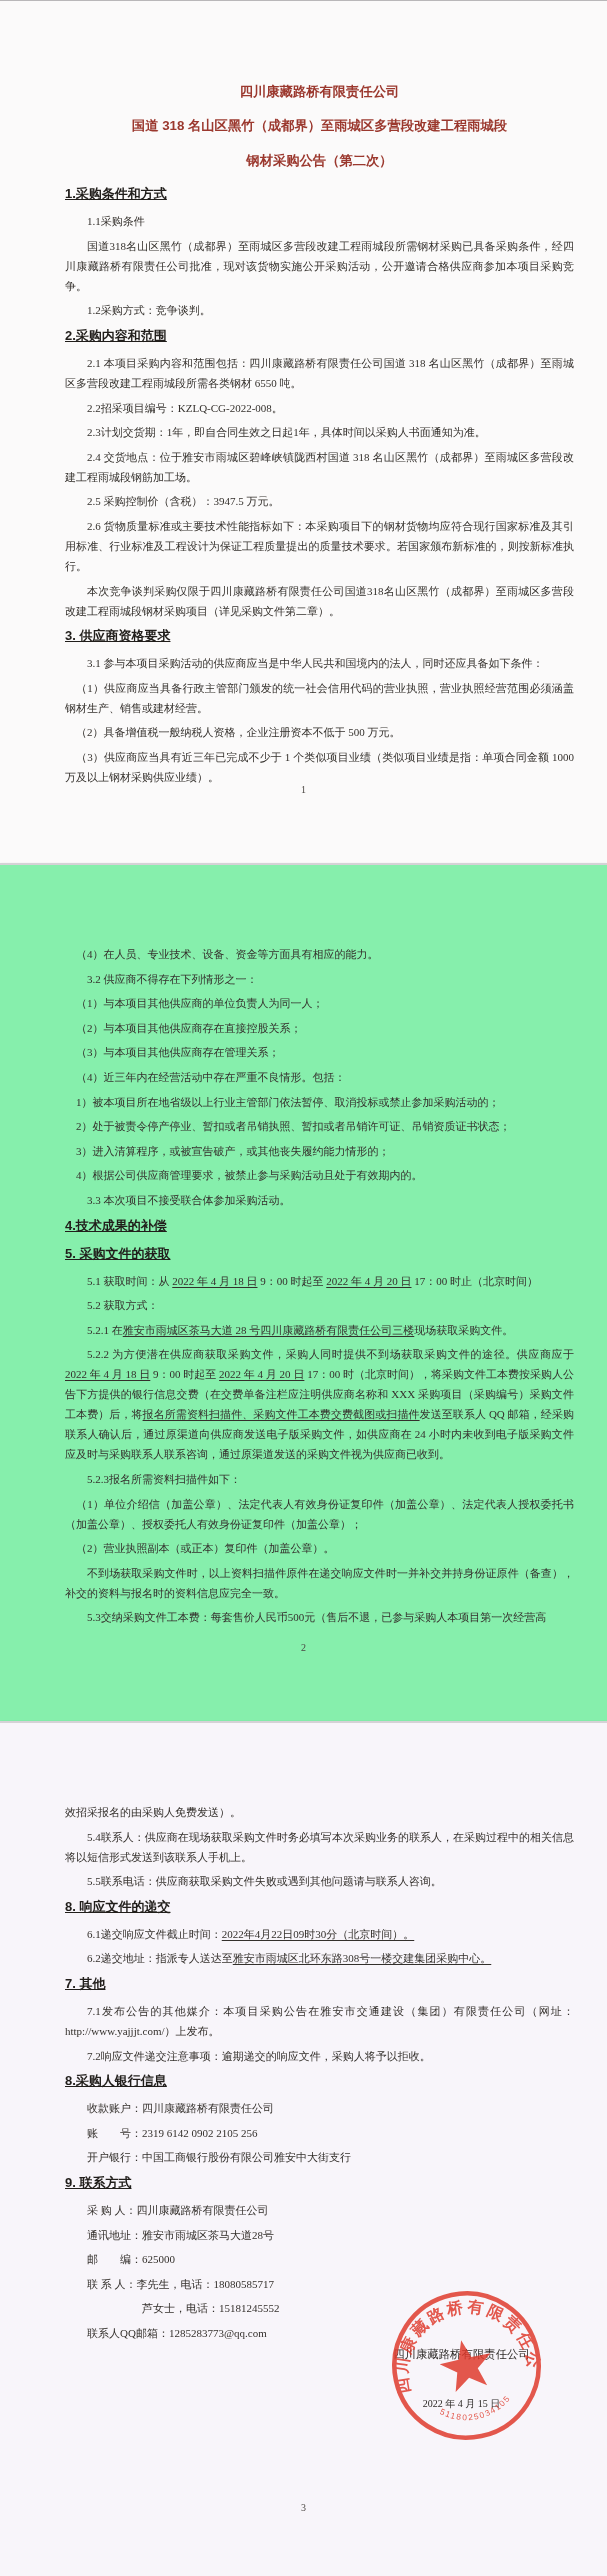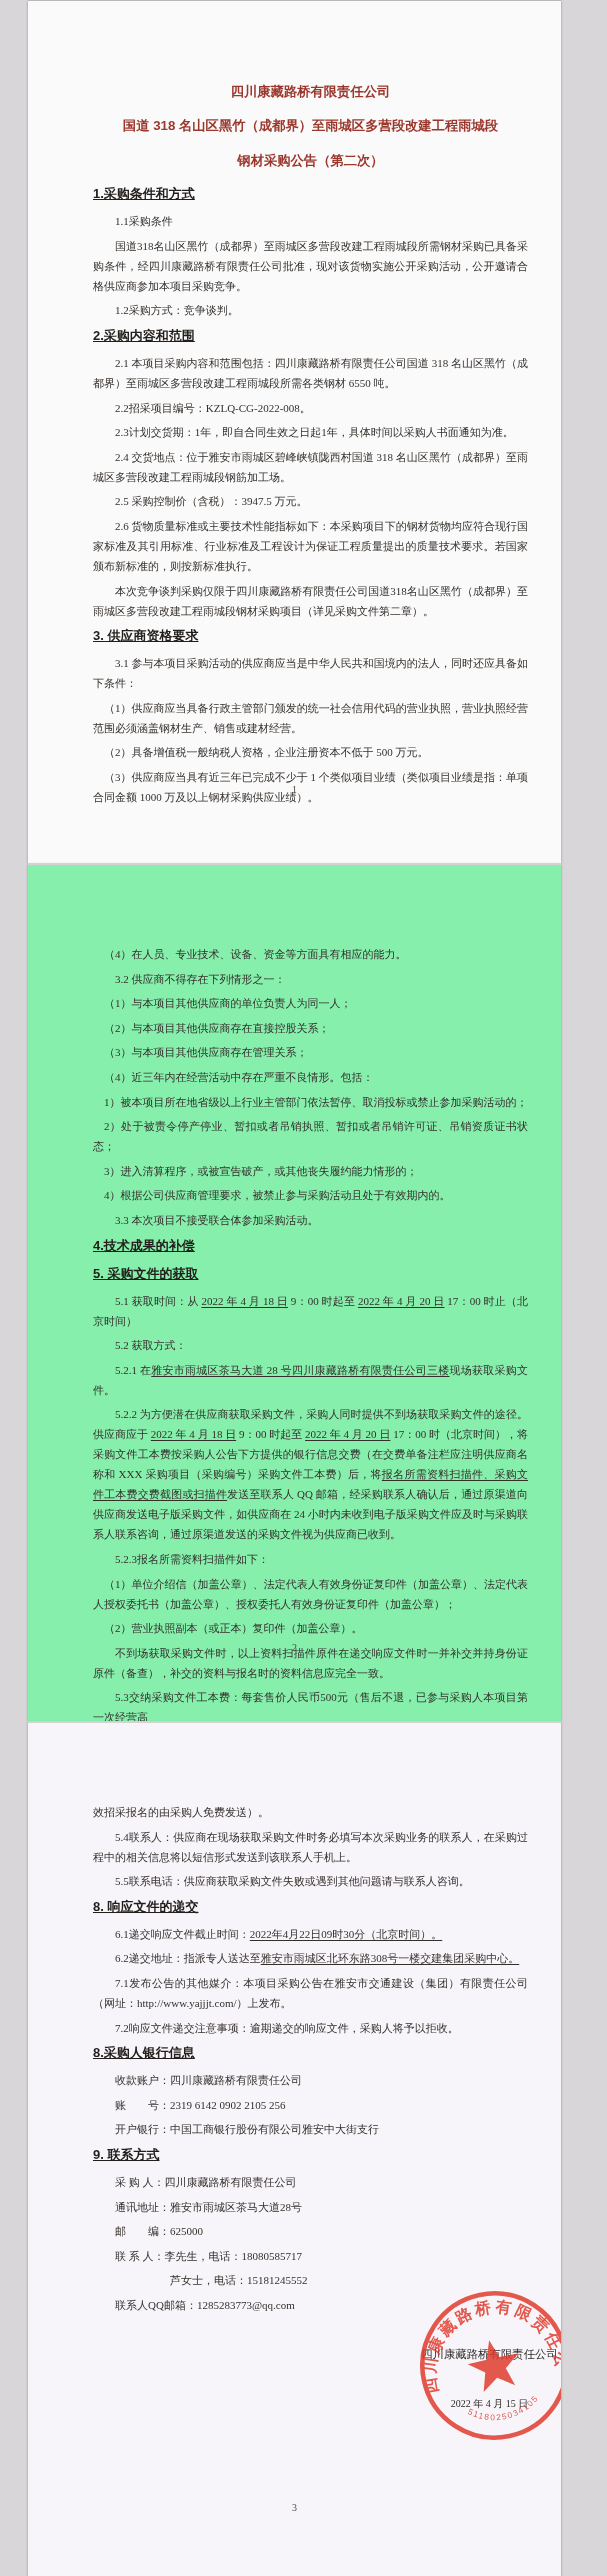--- a/index.html
+++ b/index.html
@@ -2,21 +2,21 @@
 <html style="font-size:12px"><head>
 <meta charset="utf-8">
 <style>
   :root{
     --red:#9b382e;
     --seal:#df392b;
     --ink:#34302c;
   }
   html,body{margin:0;padding:0;background:#d8d6d8;}
   body{width:607px;font-family:"Liberation Serif","DejaVu Serif",serif;}
-  .page{position:relative;width:533px;overflow:hidden;box-shadow:0 0.8px 2.3px rgba(0,0,0,.35);margin-left:28px;}
+  .page{position:relative;width:607px;overflow:hidden;box-shadow:0 0.8px 2.3px rgba(0,0,0,.35);}
   #page-1{height:862px;background:#fbfafa;border-top:1.5px solid #b9b7b9;}
   #page-2{height:856px;background:#86efac;border-top:2.3px solid #d5d2d6;}
   #page-3{height:858px;background:#f8f5fa;border-top:2.3px solid #d5d2d6;}
   .content{padding:79px 33px 0 65px;}
   .ln{font-size:11px;line-height:20px;margin:0 0 4.6px 0;text-align:justify;color:var(--ink);}
   .title{font-family:"Liberation Sans","DejaVu Sans",sans-serif;font-weight:700;
          font-size:13.3px;line-height:23px;color:var(--red);text-align:center;
          text-indent:0;margin-bottom:11.4px;}
   .h{font-family:"Liberation Sans","DejaVu Sans",sans-serif;font-weight:700;
      font-size:13px;line-height:22px;color:#211e1b;text-indent:0;margin:2.3px 0 6px;text-decoration:underline;}
@@ -93,20 +93,21 @@
 </div>
 
 <div class="page" id="page-3">
   <div class="content">
       <div class="ln cont"><span>效招采报名的由采购人免费发送）。</span></div>
       <div class="ln para"><span>5.4联系人：供应商在现场获取采购文件时务必填写本次采购业务的联系人，在采购过程中的相关信息将以短信形式发送到该联系人手机上。</span></div>
       <div class="ln para"><span>5.5联系电话：供应商获取采购文件失败或遇到其他问题请与联系人咨询。</span></div>
       <div class="ln h"><span>8. 响应文件的递交</span></div>
       <div class="ln para"><span>6.1递交响应文件截止时间：</span><span class="u">2022年4月22日09时30分（北京时间）。</span></div>
       <div class="ln para"><span>6.2递交地址：指派专人送达至</span><span class="u b">雅安市雨城区北环东路308号一楼交建集团采购中心。</span></div>
+      <div class="ln h"><span>7. 其他</span></div>
       <div class="ln para"><span>7.1发布公告的其他媒介：本项目采购公告在雅安市交通建设（集团）有限责任公司（网址：http://www.yajjjt.com/）上发布。</span></div>
       <div class="ln para"><span>7.2响应文件递交注意事项：逾期递交的响应文件，采购人将予以拒收。</span></div>
       <div class="ln h"><span>8.采购人银行信息</span></div>
       <div class="ln para"><span>收款账户：四川康藏路桥有限责任公司</span></div>
       <div class="ln para"><span>账　　号：2319 6142 0902 2105 256</span></div>
       <div class="ln para"><span>开户银行：中国工商银行股份有限公司雅安中大街支行</span></div>
       <div class="ln h"><span>9. 联系方式</span></div>
       <div class="ln para"><span>采 购 人：四川康藏路桥有限责任公司</span></div>
       <div class="ln para"><span>通讯地址：雅安市雨城区茶马大道28号</span></div>
       <div class="ln para"><span>邮　　编：625000</span></div>

